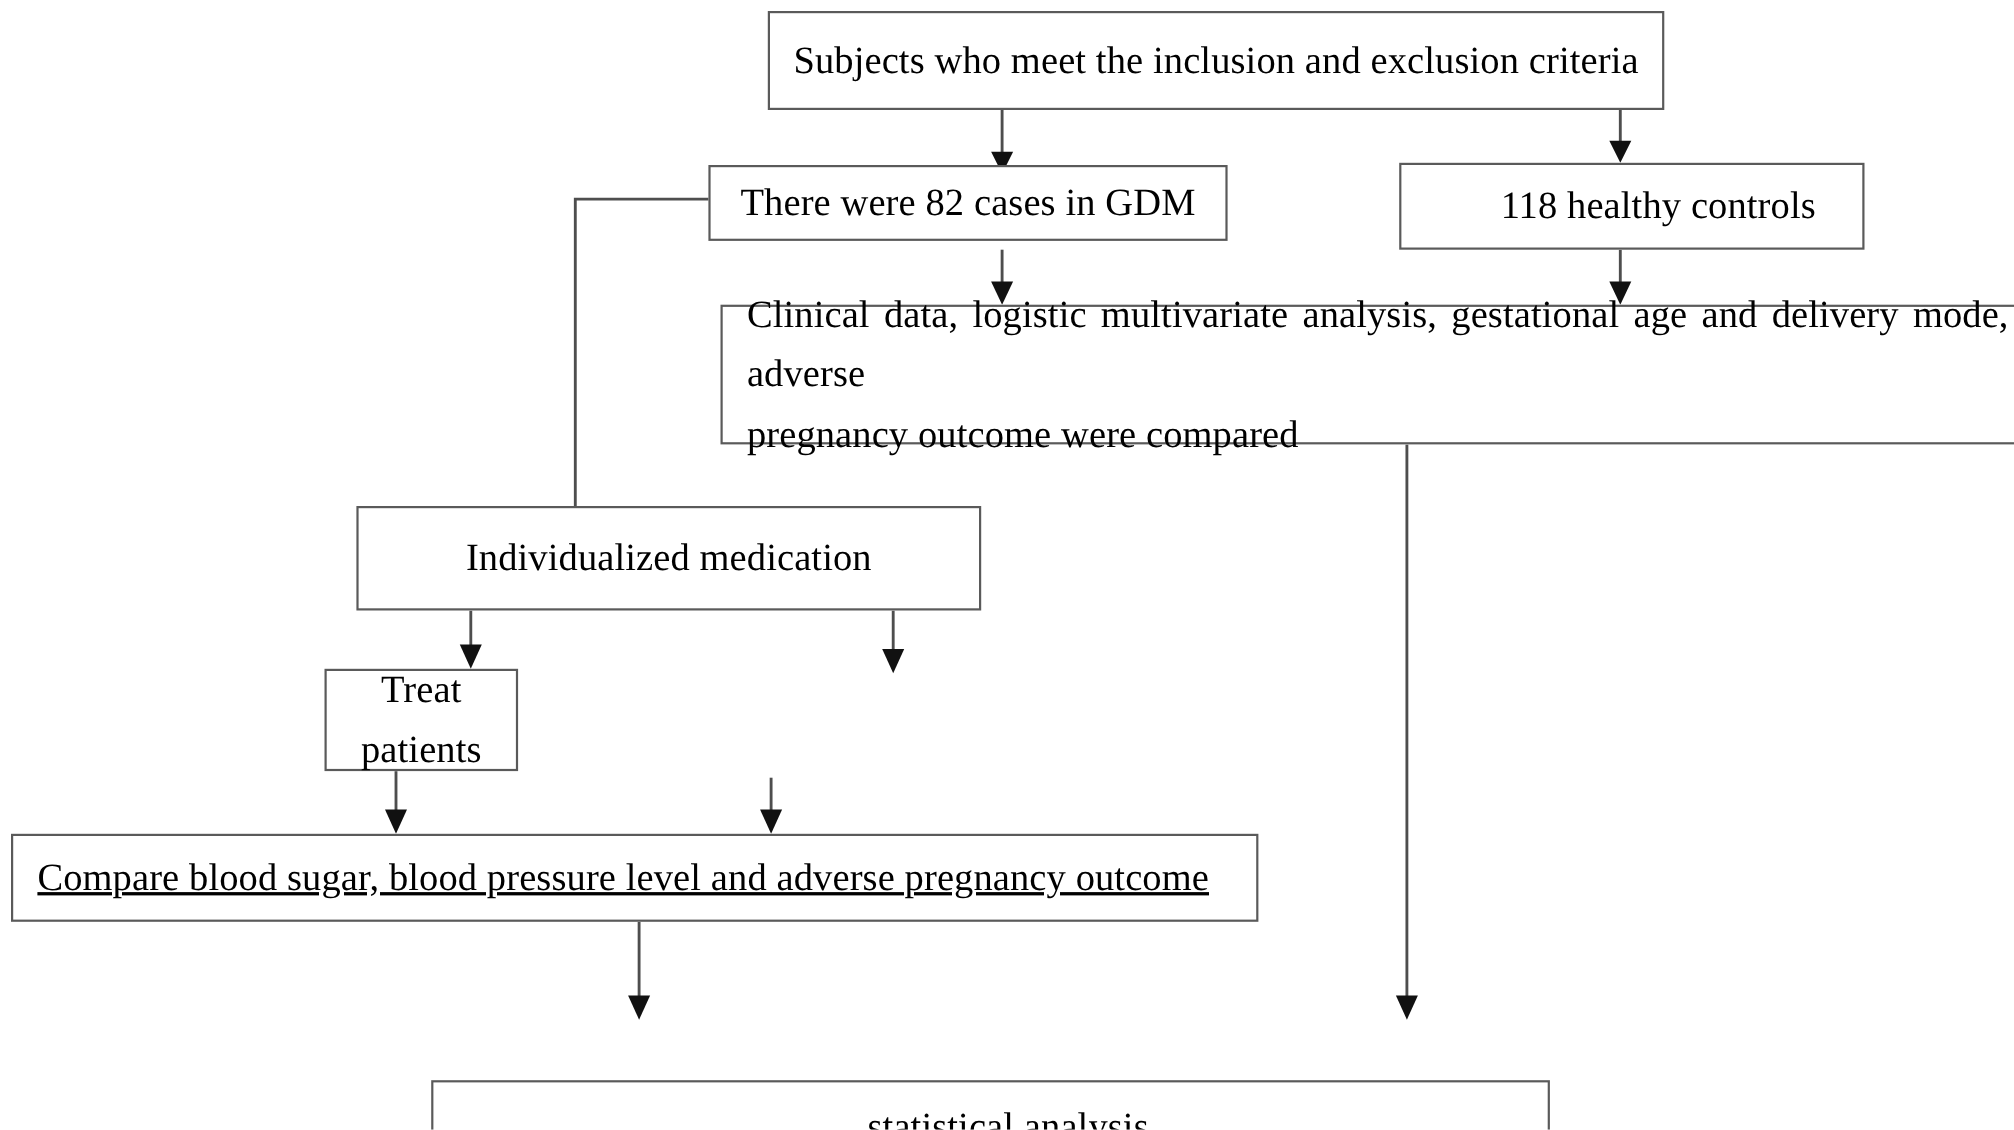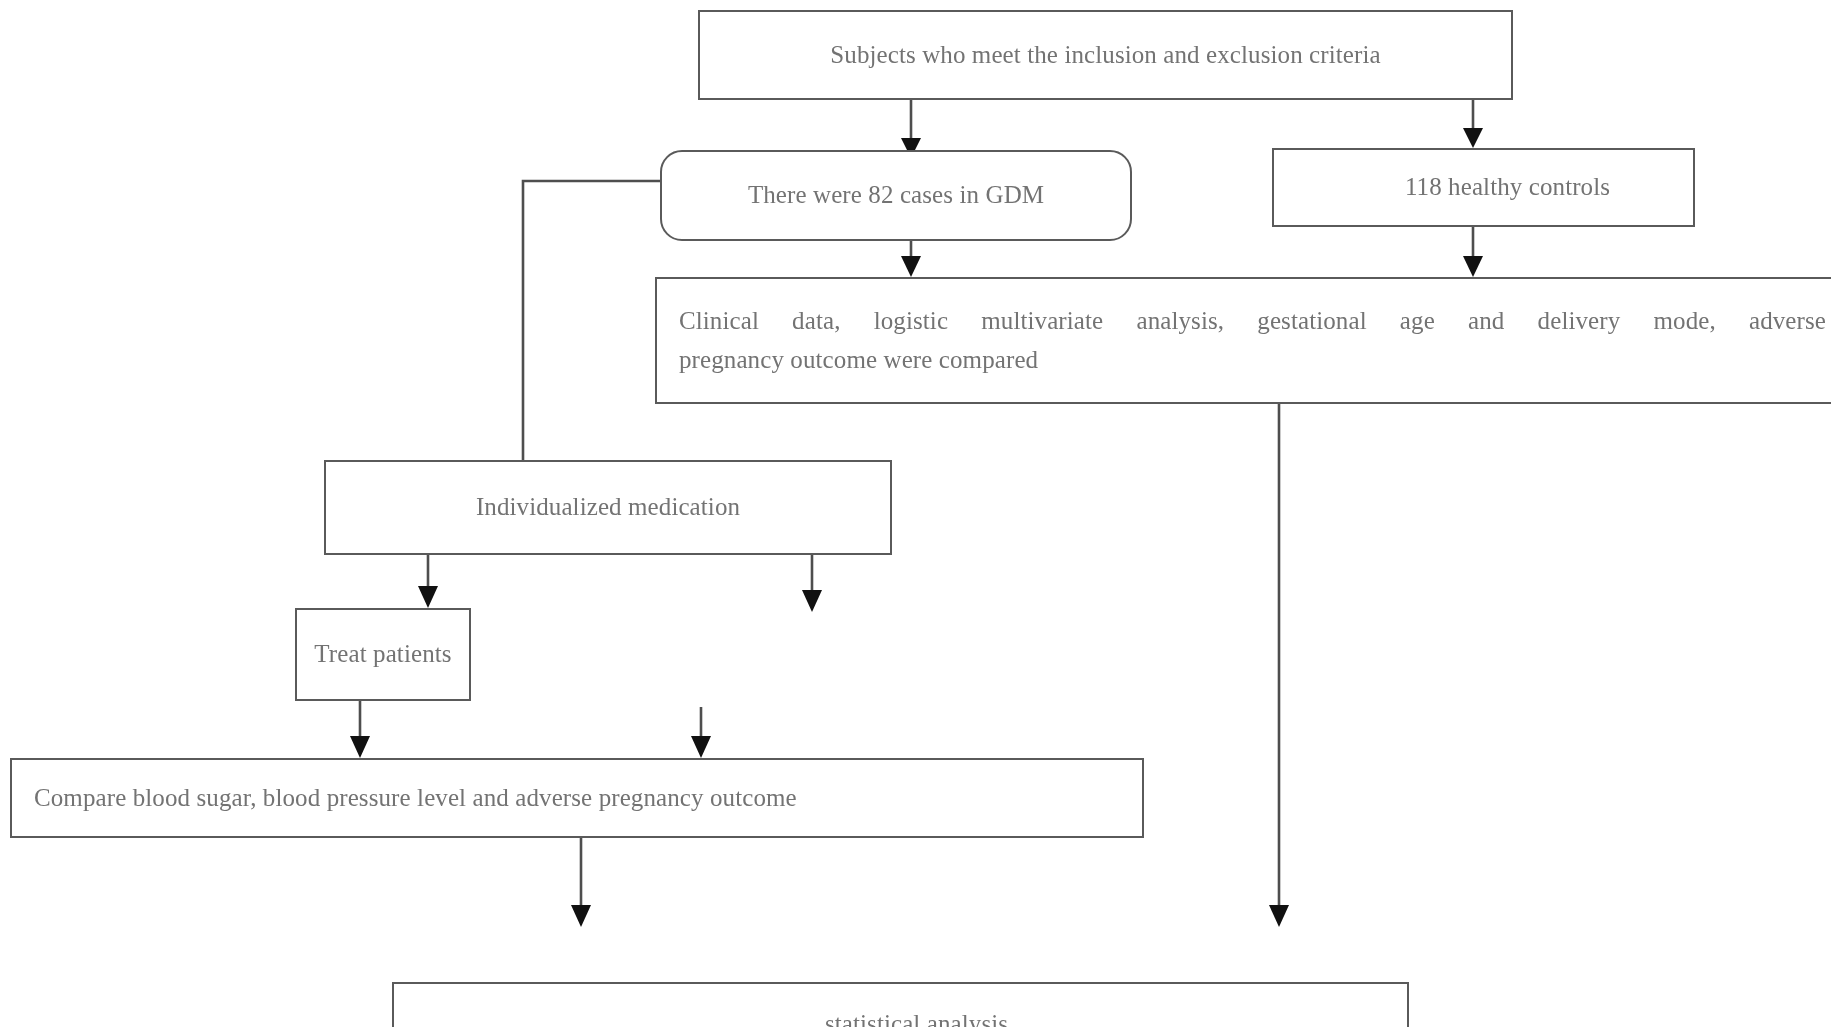--- a/index.html
+++ b/index.html
@@ -14,24 +14,24 @@
     height: 1027px;
     background: #ffffff;
     font-family: "Liberation Serif", "DejaVu Serif", serif;
     overflow: hidden;
   }
   .node {
     position: absolute;
     box-sizing: border-box;
     border: 2px solid #5a5a5a;
     background: #ffffff;
-    color: #737373;
+    color: #000000;
     display: flex;
     align-items: center;
-    font-size: 25px;
+    font-size: 35px;
     line-height: 1.55;
     letter-spacing: 0.1px;
   }
   .node.center {
     justify-content: center;
     text-align: center;
   }
   .node.left {
     justify-content: flex-start;
     text-align: left;
@@ -132,21 +132,21 @@
     <g>
       <line x1="581" y1="838" x2="581" y2="907"></line>
       <polygon class="head" points="571,905 591,905 581,927"></polygon>
     </g>
   </svg>
 
   <div class="node center" style="left:698px; top:10px; width:815px; height:90px;">
     <span class="txt">Subjects who meet the inclusion and exclusion criteria</span>
   </div>
 
-  <div class="node center" style="left:660px; top:150px; width:472px; height:91px;border-radius:22px;">
+  <div class="node center" style="left:644px; top:150px; width:472px; height:69px;">
     <span class="txt">There were 82 cases in GDM</span>
   </div>
 
   <div class="node center" style="left:1272px; top:148px; width:423px; height:79px;padding-left:48px;">
     <span class="txt">118 healthy controls</span>
   </div>
 
   <div class="node left justify" style="left:627px; top:277px; width:1195px; height:127px;margin-left:28px;">
     <span class="txt">
       <span class="l1">Clinical data, logistic multivariate analysis, gestational age and delivery mode, adverse</span>
@@ -156,21 +156,21 @@
 
   <div class="node center" style="left:324px; top:460px; width:568px; height:95px;">
     <span class="txt">Individualized medication</span>
   </div>
 
   <div class="node center" style="left:247px; top:608px; width:176px; height:93px;margin-left:48px;">
     <span class="txt">Treat patients</span>
   </div>
 
 
-  <div class="node left" style="left:10px; top:758px; width:1134px; height:80px;">
+  <div class="node left" style="left:10px; top:758px; width:1134px; height:80px;text-decoration:underline;">
     <span class="txt" style="padding-left:22px;">Compare blood sugar, blood pressure level and adverse pregnancy outcome</span>
   </div>
 
   <div class="node center" style="left:392px; top:982px; width:1017px; height:84px;padding-left:32px;">
     <span class="txt">statistical analysis</span>
   </div>
 
 </div>
 
 </body></html>

